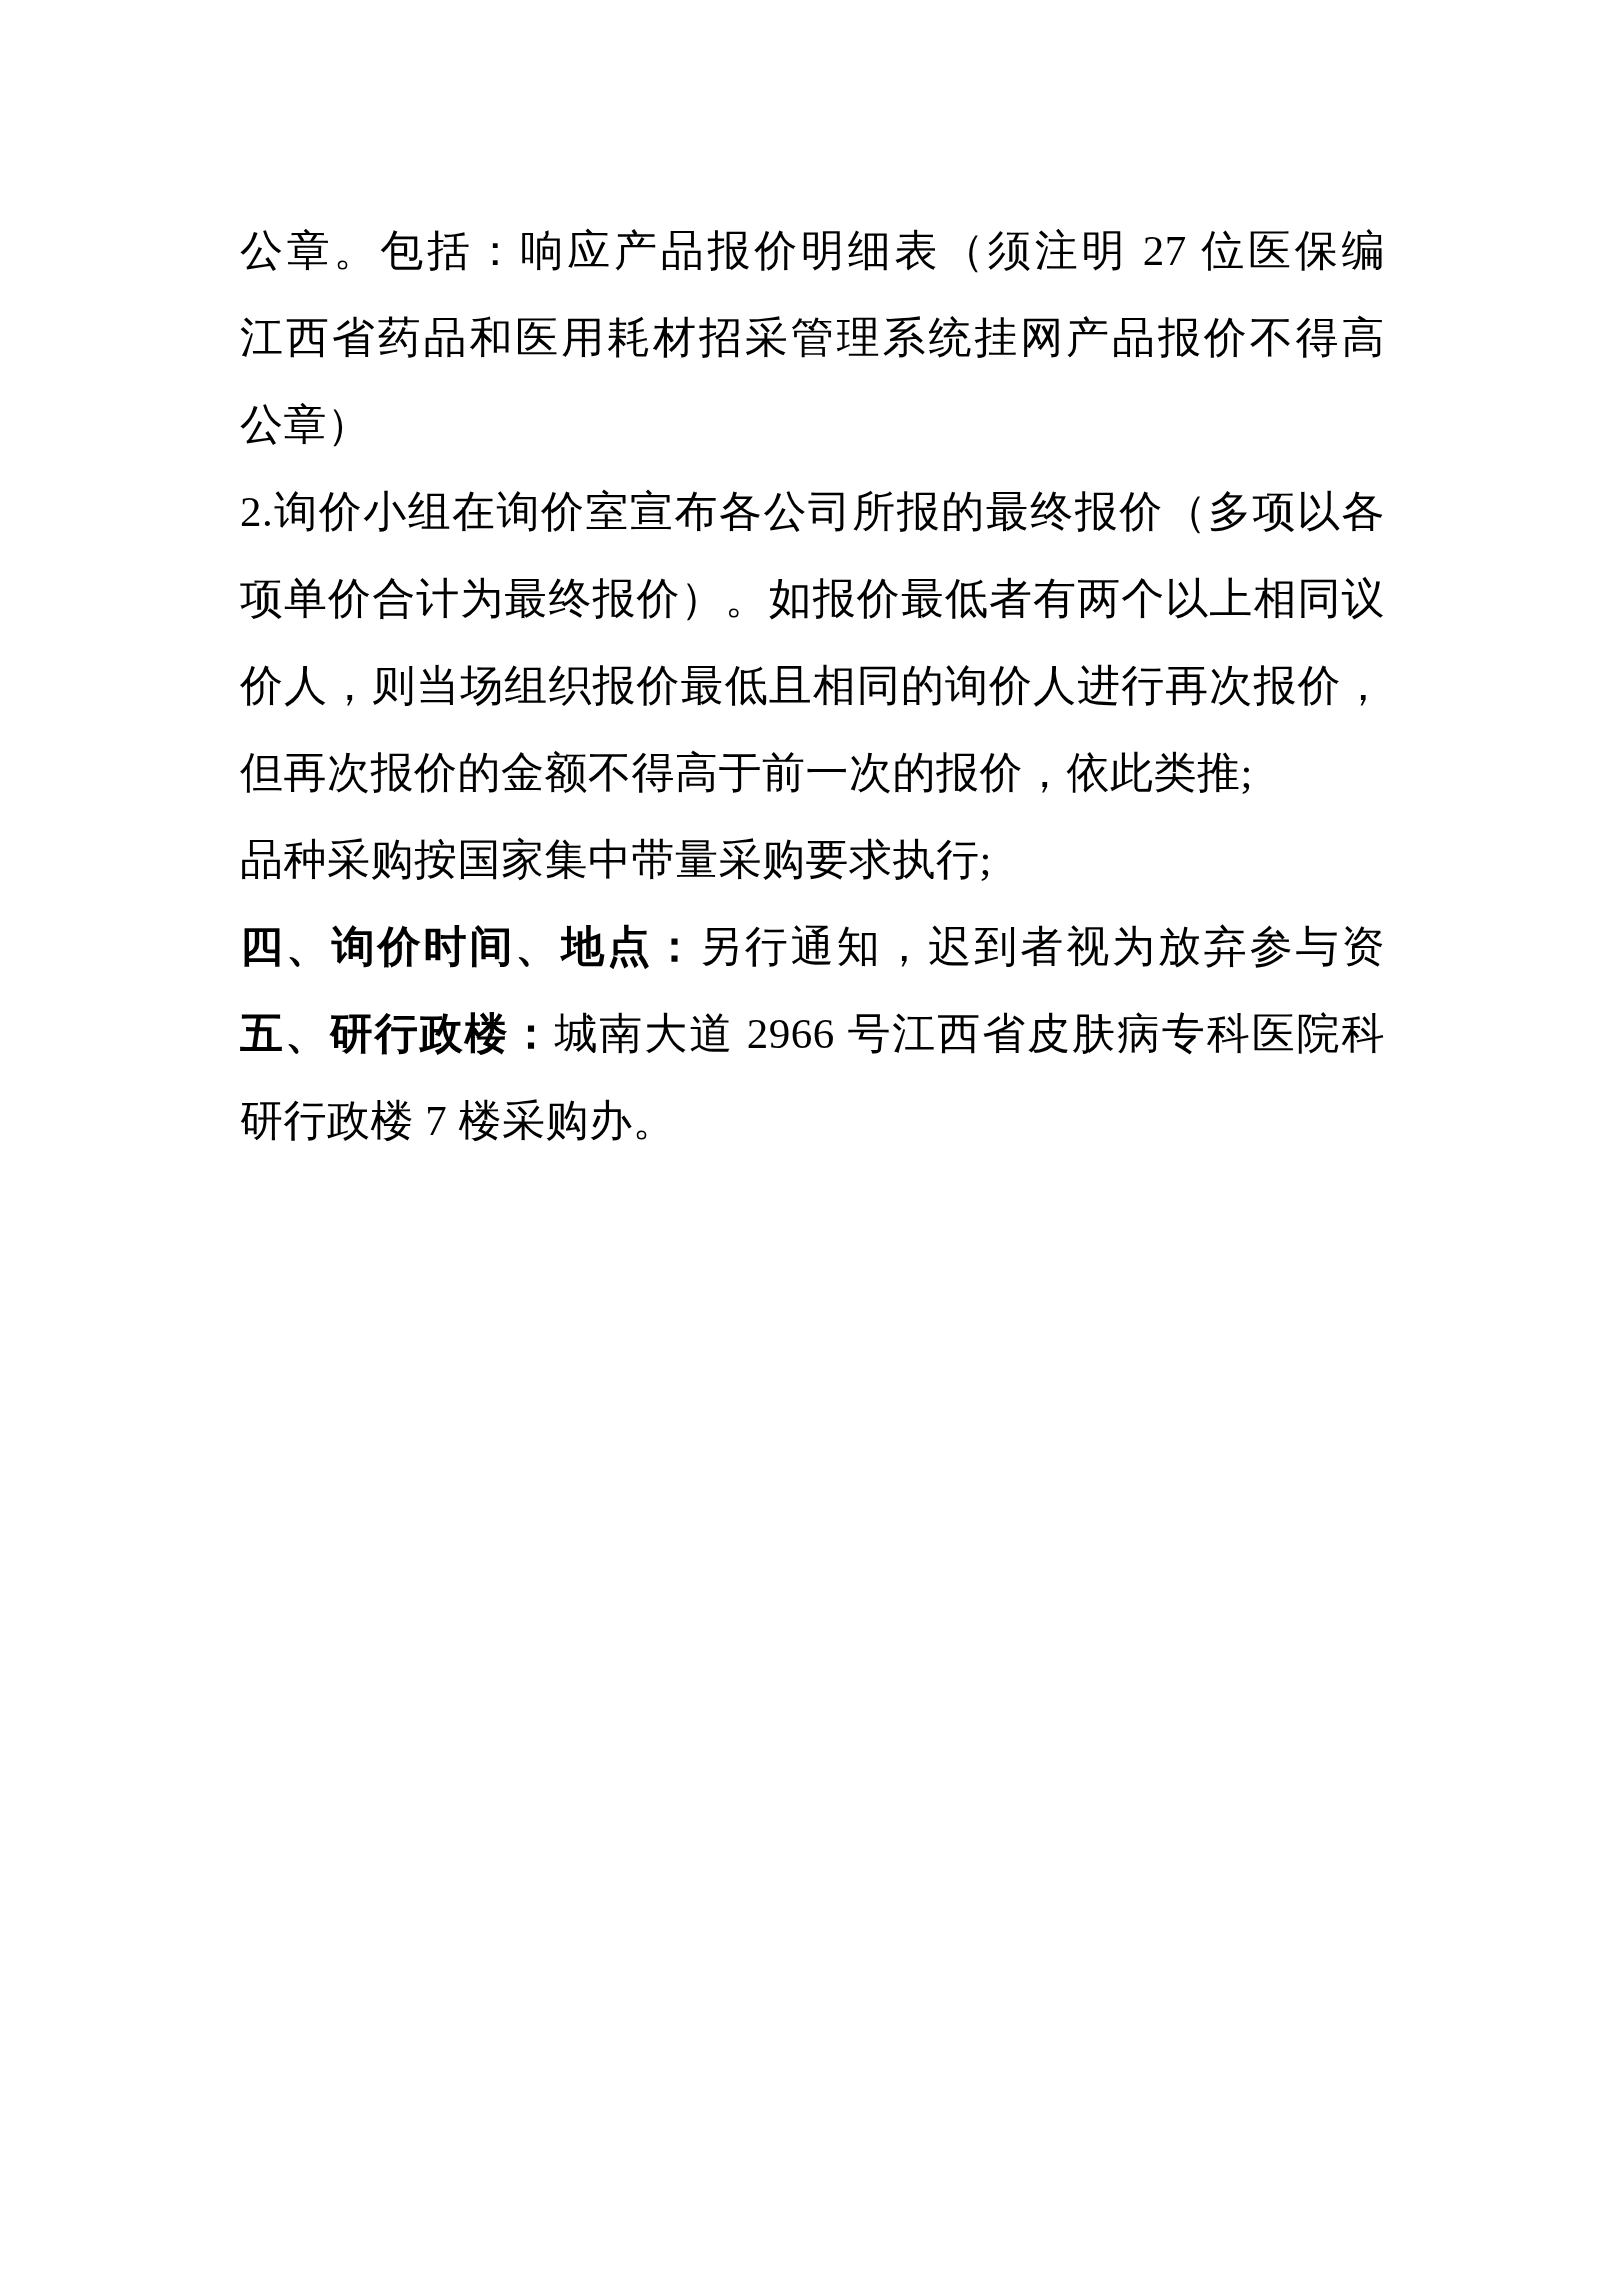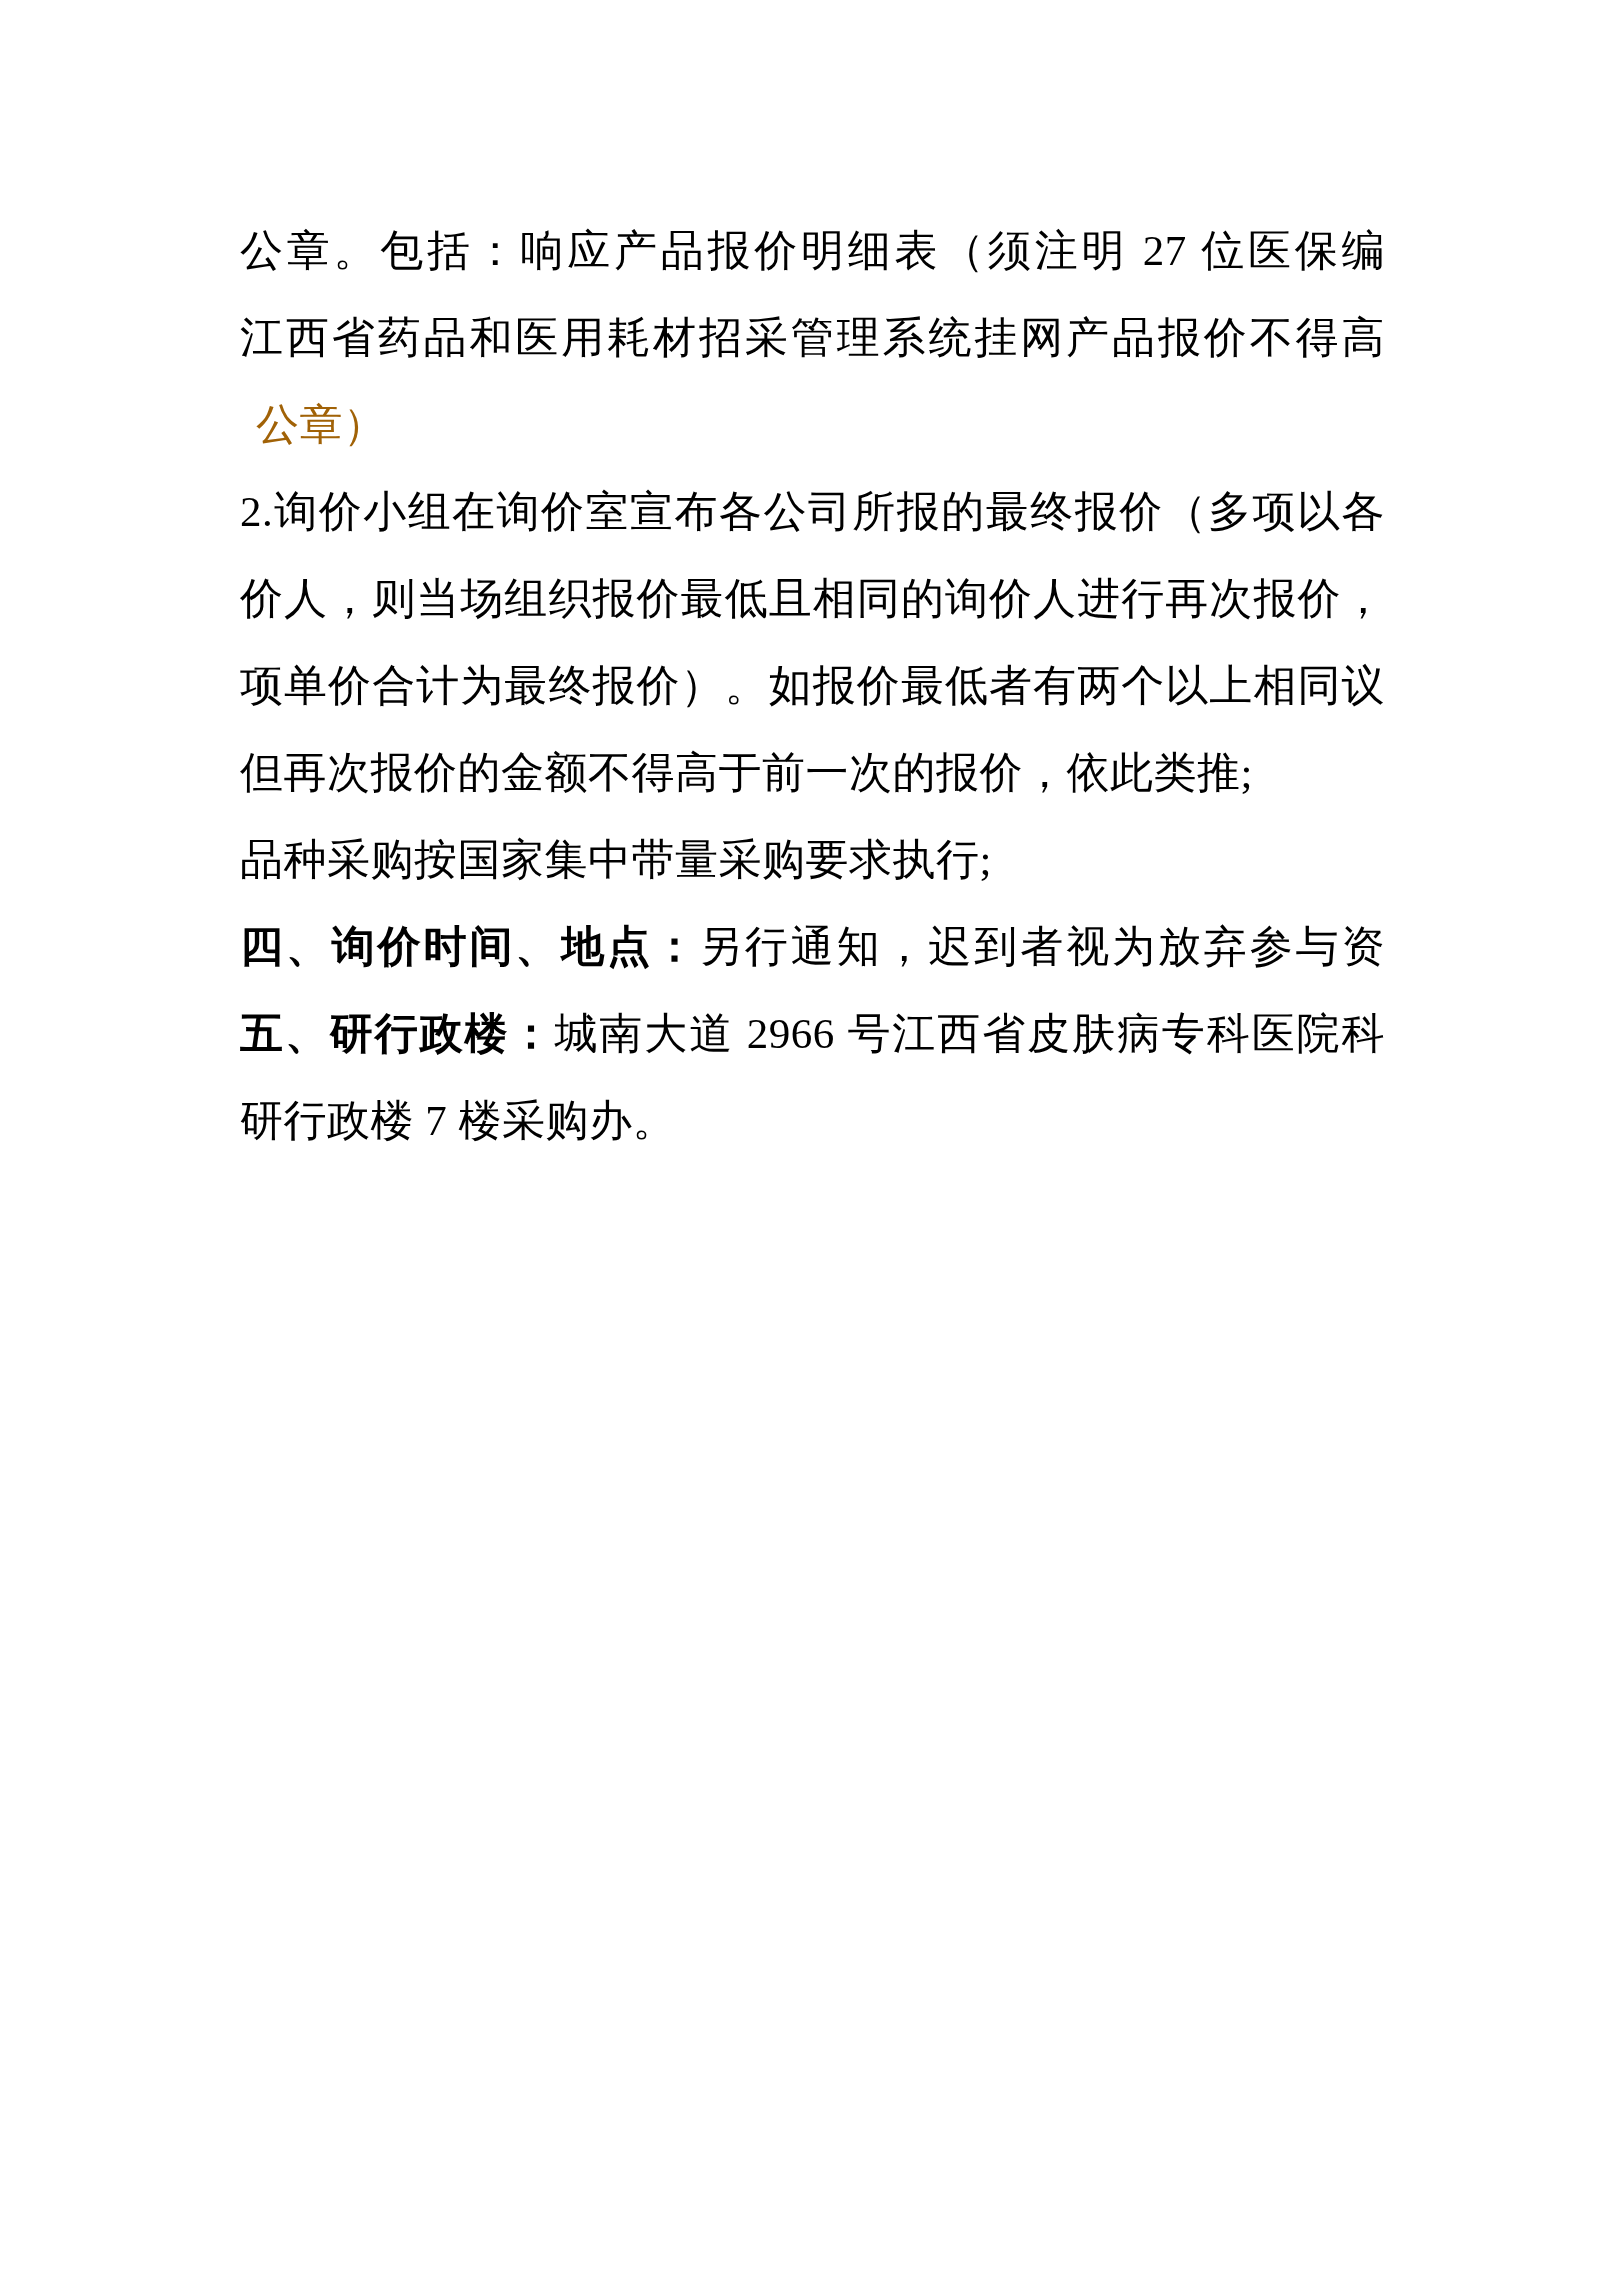--- a/index.html
+++ b/index.html
@@ -46,24 +46,24 @@
     font-weight: 700;
   }
 </style>
 </head>
 <body style="background: rgb(255, 255, 255);">
 
 <div class="page">
   <div class="textblock" id="textblock" style="color: rgb(0, 0, 0);">
       <div class="line full"><span class="run">公章。包括：响应产品报价明细表（须注明 27 位医保编码，</span></div>
       <div class="line full"><span class="run">江西省药品和医用耗材招采管理系统挂网产品报价不得高</span></div>
-      <div class="line"><span class="run red" style="color: #a16207; margin-left: 16px;">公章）</span></div>
+      <div class="line"><span class="run red" style="color: #000000;">公章）</span></div>
       <div class="line full"><span class="run">2.询价小组在询价室宣布各公司所报的最终报价（多项以各</span></div>
+      <div class="line full"><span class="run">项单价合计为最终报价）。如报价最低者有两个以上相同议</span></div>
       <div class="line full"><span class="run">价人，则当场组织报价最低且相同的询价人进行再次报价，</span></div>
-      <div class="line full"><span class="run">项单价合计为最终报价）。如报价最低者有两个以上相同议</span></div>
       <div class="line"><span class="run">但再次报价的金额不得高于前一次的报价，依此类推;</span></div>
       <div class="line"><span class="run">品种采购按国家集中带量采购要求执行;</span></div>
       <div class="line full"><span class="run bold">四、询价时间、地点：</span><span class="run">另行通知，迟到者视为放弃参与资格。</span></div>
       <div class="line full"><span class="run bold">五、研行政楼：</span><span class="run">城南大道 2966 号江西省皮肤病专科医院科</span></div>
       <div class="line"><span class="run">研行政楼 7 楼采购办。</span></div>
     </div>
 </div>
 
 
 </body></html>

